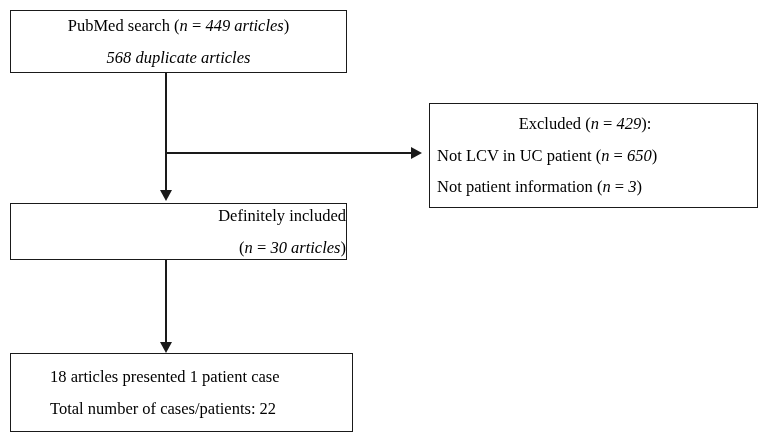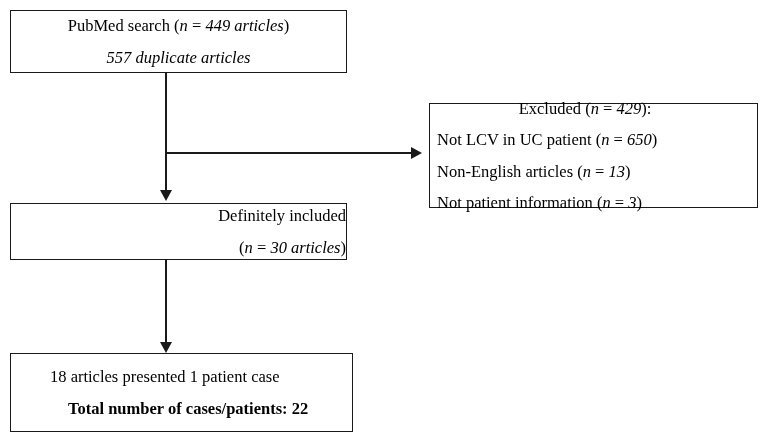--- a/index.html
+++ b/index.html
@@ -26,21 +26,21 @@
     justify-content: center;
     gap: 8px;
   }
   .line {
     font-size: 16.5px;
     line-height: 1.42;
     white-space: nowrap;
   }
   .center { text-align: center; }
   .left { text-align: left; }
-  .bold { font-weight: bold; margin-left: 18px; }
+  .bold { font-weight: normal; }
   i.v { font-style: italic; }
 
   
   #box-search   { left: 10px;  top: 10px;  width: 337px; height: 63px; }
   #box-excluded { left: 429px; top: 103px; width: 329px; height: 105px; padding-left: 7px; padding-right: 24px;}
   #box-included { left: 10px;  top: 203px; width: 337px; height: 57px; align-items: flex-end; }
   #box-results  { left: 10px;  top: 353px; width: 343px; height: 79px; padding-left: 39px; }
 
   
   .conn {
@@ -77,33 +77,30 @@
 </head>
 <body>
 
 <div id="canvas">
 
   <div class="box" id="box-search">
     <div class="line center">
       <span>PubMed search (</span><i class="v">n</i><span> = </span><i class="v">449</i><i class="v"> articles</i><span>)</span>
     </div>
     <div class="line center">
-      <i class="v">557 duplicate articles</i>
+      <i class="v">568 duplicate articles</i>
     </div>
   </div>
 
   <div class="box" id="box-excluded">
     <div class="line center">
       <span>Excluded (</span><i class="v">n</i><span> = </span><i class="v">429</i><span>):</span>
     </div>
     <div class="line left">
       <span>Not LCV in UC patient (</span><i class="v">n</i><span> = </span><i class="v">650</i><span>)</span>
-    </div>
-    <div class="line left">
-      <span>Non-English articles (</span><i class="v">n</i><span> = </span><i class="v">13</i><span>)</span>
     </div>
     <div class="line left">
       <span>Not patient information (</span><i class="v">n</i><span> = </span><i class="v">3</i><span>)</span>
     </div>
   </div>
 
   <div class="box" id="box-included">
     <div class="line center">
       <span>Definitely included</span>
     </div>

